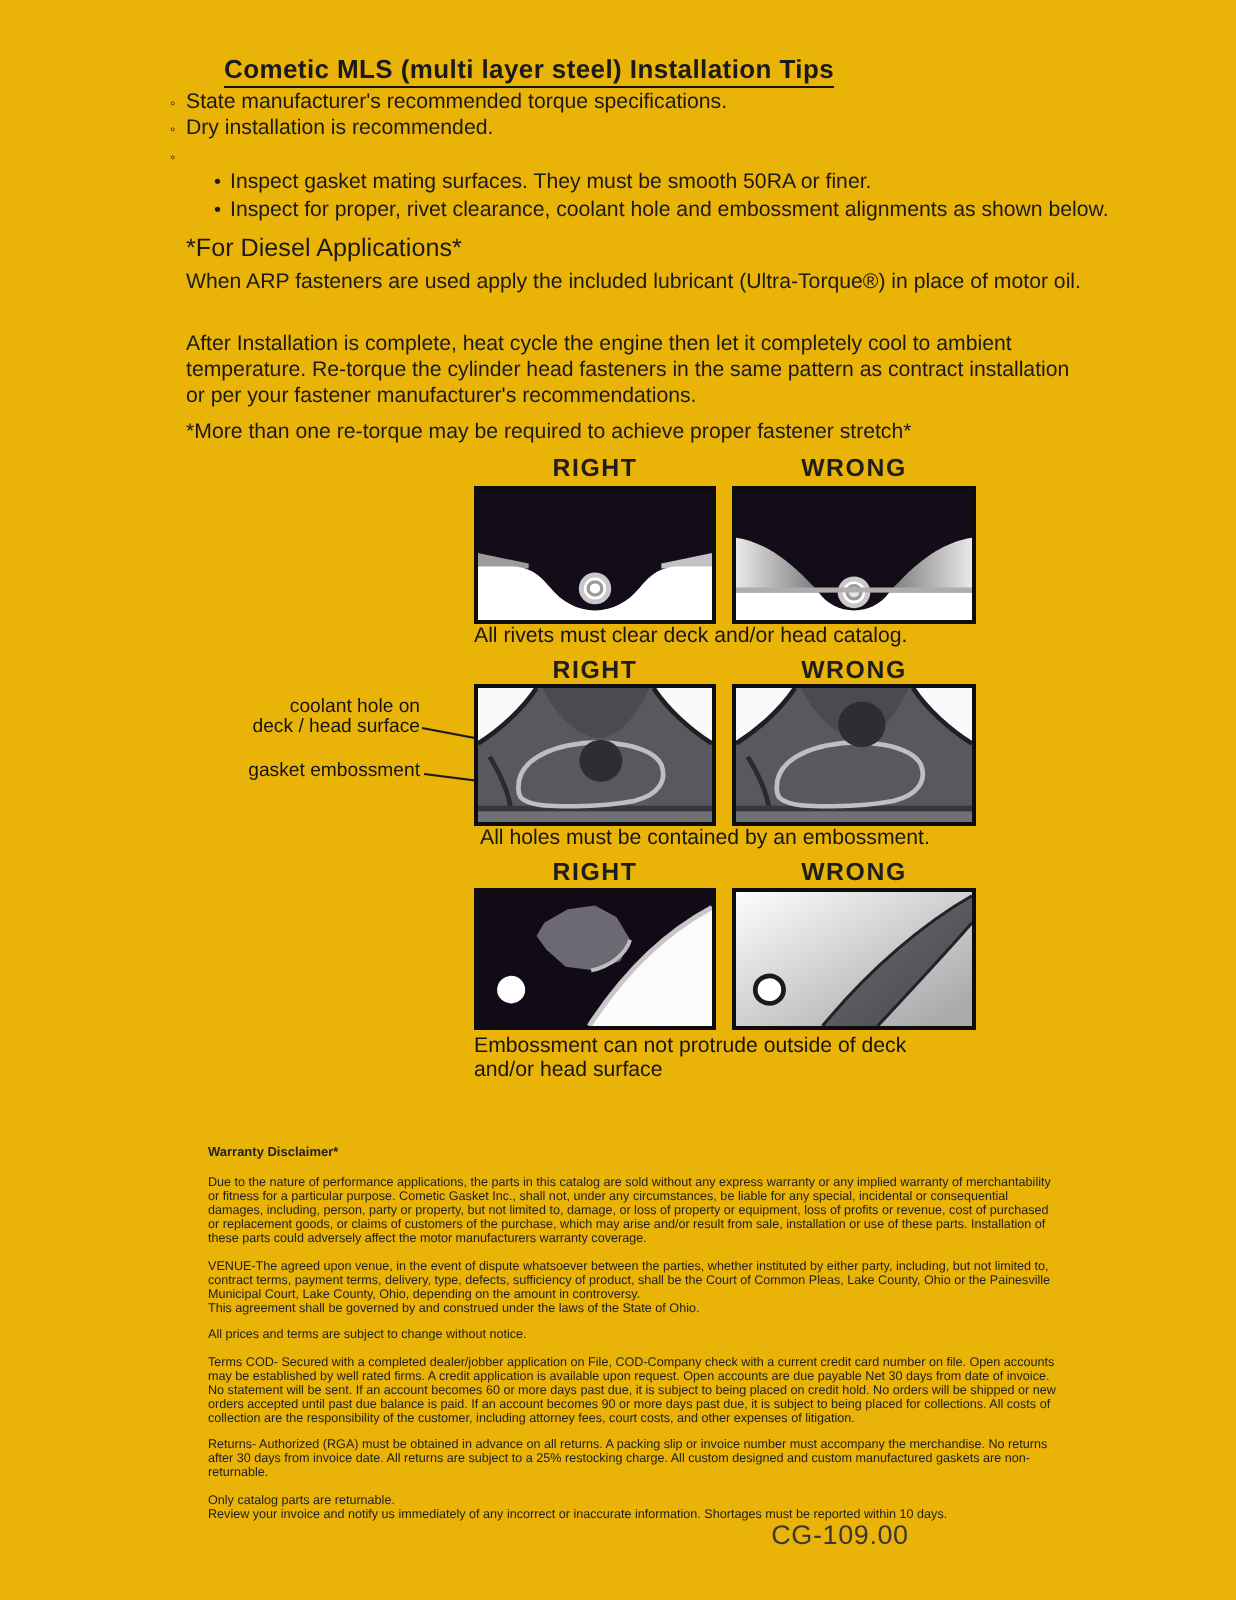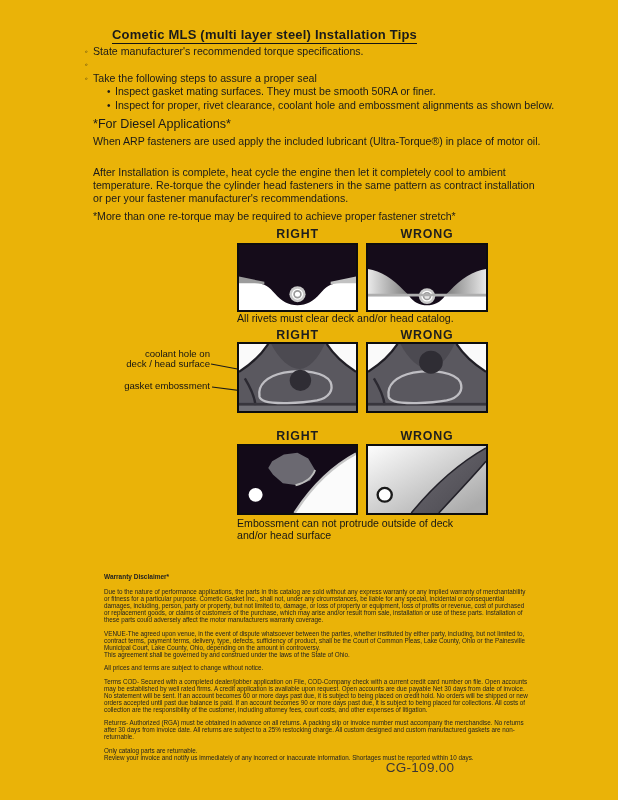--- a/index.html
+++ b/index.html
@@ -55,24 +55,24 @@
 
   <div class="title">Cometic MLS (multi layer steel) Installation Tips</div>
 
   <div class="bullets">
     <div class="b">
       <span class="m">◦</span>
       <span>State manufacturer's recommended torque specifications.</span>
     </div>
     <div class="b">
       <span class="m">◦</span>
+      <span>Dry installation is recommended.</span>
     </div>
     <div class="b">
       <span class="m">◦</span>
-      <span>Take the following steps to assure a proper seal</span>
     </div>
     <div class="b sub">
       <span class="m">•</span>
       <span>Inspect gasket mating surfaces.  They must be smooth 50RA or finer.</span>
     </div>
     <div class="b sub">
       <span class="m">•</span>
       <span>Inspect for proper, rivet clearance, coolant hole and embossment alignments as shown below.</span>
     </div>
   </div>
@@ -171,20 +171,21 @@
       <path d="M120,0 L90,0 C97,11 109,22 120,29 Z" fill="#fafafa"></path>
       <path d="M90,0 C97,11 109,22 120,29" stroke="#201e25" stroke-width="2.4" fill="none"></path>
       <path d="M6,36 C12,46 16,56 17,64" stroke="#2b2931" stroke-width="2.4" fill="none"></path>
       <rect y="61.5" width="120" height="3" fill="#38363d"></rect>
       <rect y="64.5" width="120" height="5.5" fill="#717076"></rect>
       <path d="M21,55 C19,43 28,34 46,30 C66,26 89,30 94,40 C97,48 93,56 80,59 C62,62.5 34,62.5 27,60 C23,58.5 21.5,57.5 21,55 Z" fill="none" stroke="#bfbec3" stroke-width="2.4"></path>
       <circle cx="64" cy="19" r="12" fill="#2f2d34"></circle>
     </svg>
   </div>
 
+  <div class="fcap cap2">All holes must be contained by an embossment.</div>
 
   <div class="flabel fl-l row3">RIGHT</div>
   <div class="flabel fl-r row3">WRONG</div>
 
   <div class="fbox f3l">
     <svg viewBox="0 0 120 70" preserveAspectRatio="none">
       <rect width="120" height="70" fill="#130a18"></rect>
       <path d="M120,8 C98,20 76,40 57,70 L120,70 Z" fill="#fbfbfb"></path>
       <path d="M120,8 C98,20 76,40 57,70" stroke="#c7c7c7" stroke-width="2.6" fill="none"></path>
       <polygon points="34,16 46,9 60,7 71,13 78,25 73,36 60,41 45,39 35,30 30,23" fill="#6b6971"></polygon>

